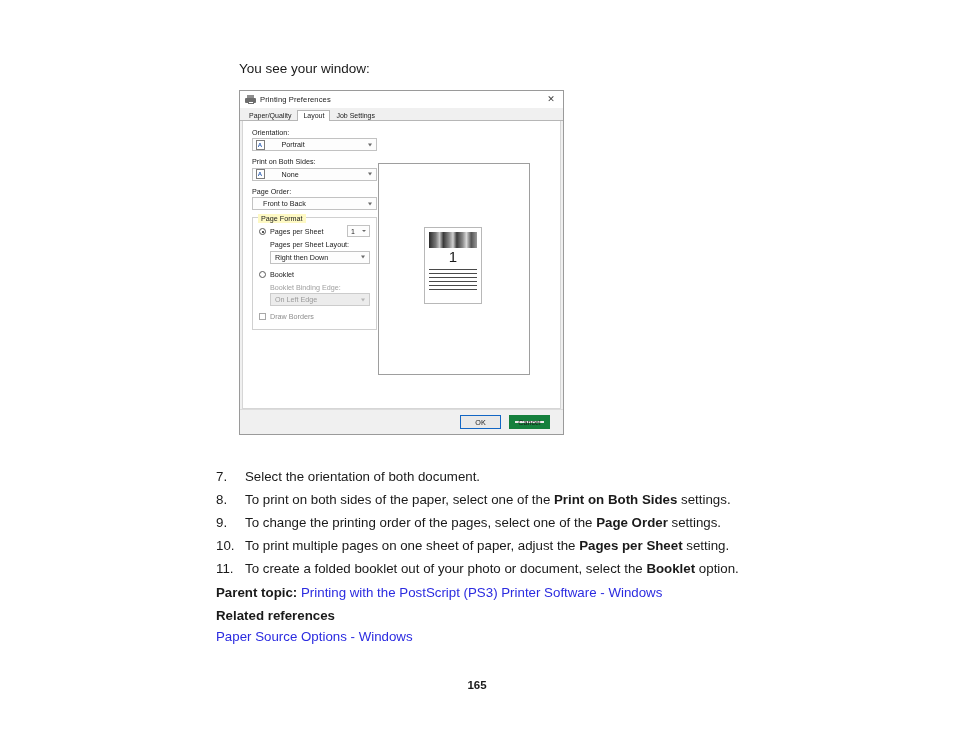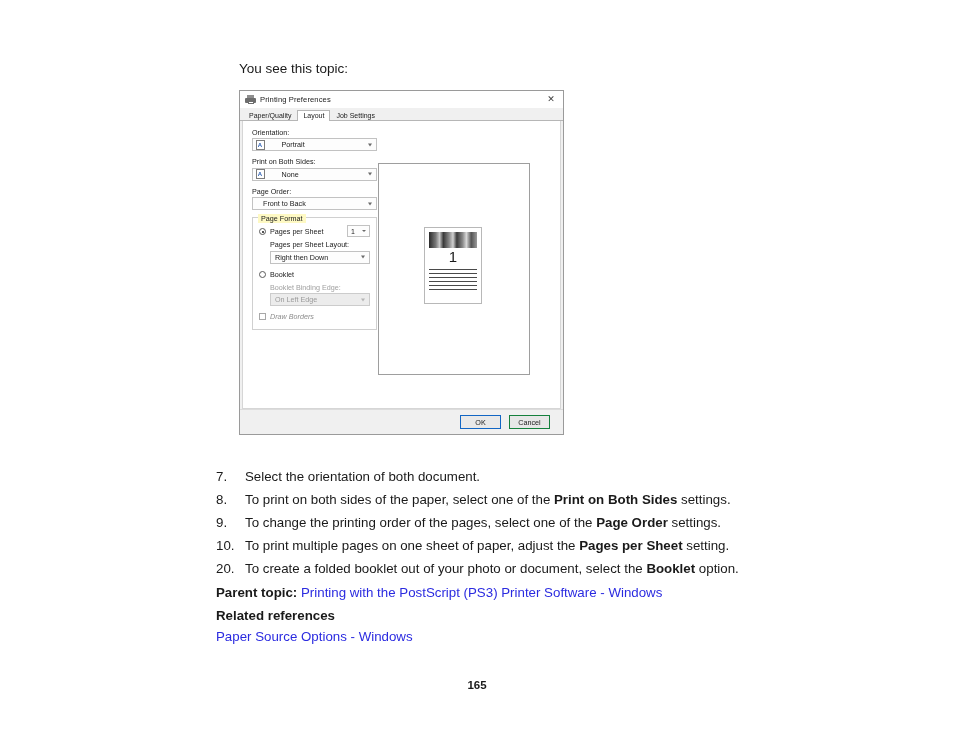--- a/index.html
+++ b/index.html
@@ -269,21 +269,20 @@
 
   .sub { margin-left: 11px; }
   .sub .field-label { margin-bottom: 1.5px; }
   .sub .combo { margin-bottom: 6px; }
   .field-label.dim { color: #a0a0a0; }
 
   .check-row {
     display: flex;
     align-items: center;
     margin-top: 0;
-    font-style: italic;
   }
   .checkbox {
     width: 7px; height: 7px;
     border: 1px solid #a8a8a8;
     background: #fff;
     box-sizing: border-box;
     margin-right: 4px;
     flex: none;
   }
   .check-label { font-size: 7.2px; color: #8d8d8d; }
@@ -350,21 +349,21 @@
     position: absolute;
     top: 5px;
     width: 41px;
     height: 14px;
     font-size: 7.2px;
     display: flex;
     align-items: center;
     justify-content: center;
     box-sizing: border-box;
     background: #e7e7e7;
-    border: 1px solid #15803d;
+    border: 6px solid #15803d;
     color: #1a1a1a;
   }
   .btn.ok {
     right: 62px;
     border: 1px solid #1266c4;
     background: #e9e9e9;
   }
   .btn.cancel { right: 13px; }
 
   
@@ -413,21 +412,21 @@
     width: 954px;
     text-align: center;
     font-size: 11.5px;
     font-weight: bold;
     color: #1a1a1a;
   }
 </style>
 </head>
 <body>
 
-<div class="intro">You see this topic:</div>
+<div class="intro">You see your window:</div>
 
 <div class="dialog">
 
   <div class="titlebar">
     <span class="printer-icon">
       <span class="top"></span>
         <span class="body"></span>
         <span class="out"></span>
     </span>
     <span class="title-text">Printing Preferences</span>
@@ -542,21 +541,21 @@
     <span class="num">9.</span>
     <span class="txt"><span>To change the printing order of the pages, select one of the </span><b>Page Order</b><span> settings.</span></span>
   </div>
 
   <div class="step">
     <span class="num wide">10.</span>
     <span class="txt"><span>To print multiple pages on one sheet of paper, adjust the </span><b>Pages per Sheet</b><span> setting.</span></span>
   </div>
 
   <div class="step">
-    <span class="num wide">20.</span>
+    <span class="num wide">11.</span>
     <span class="txt"><span>To create a folded booklet out of your photo or document, select the </span><b>Booklet</b><span> option.</span></span>
   </div>
 
   <div class="parent-topic">
     <b>Parent topic:</b>
     <a class="link" href="#">Printing with the PostScript (PS3) Printer Software - Windows</a>
   </div>
 
   <div class="rel-head">Related references</div>
   <div class="rel-link">

